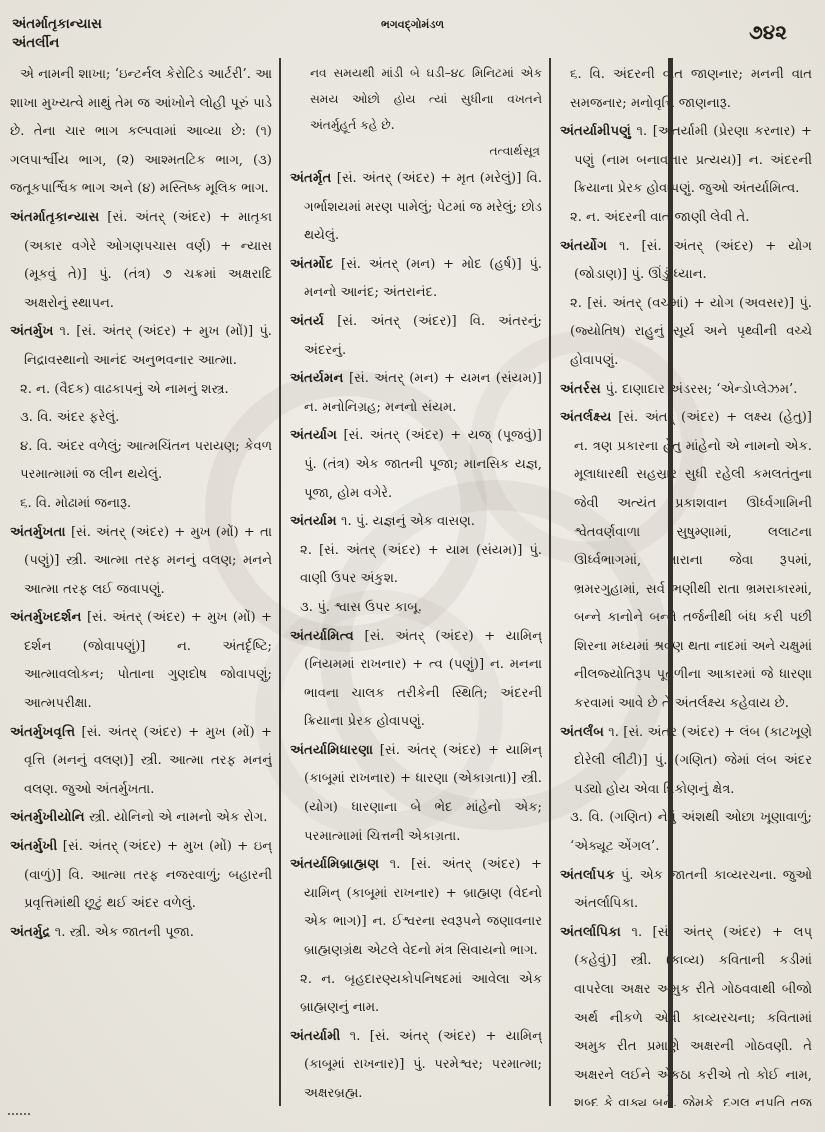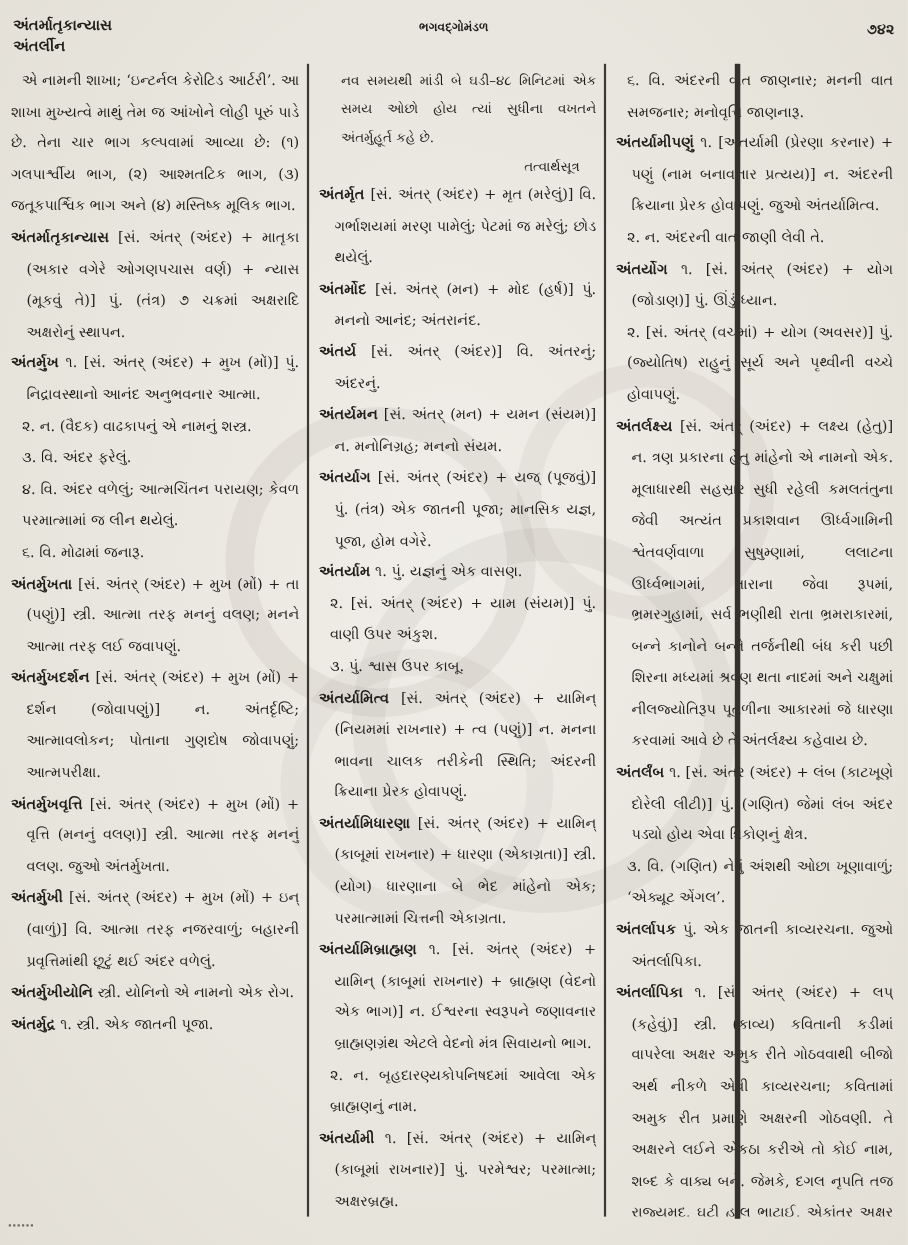--- a/index.html
+++ b/index.html
@@ -18,39 +18,39 @@
   .watermark{position:absolute;inset:0;pointer-events:none;}
   .wm-ring{position:absolute;border-radius:50%;border-style:solid;border-color:rgba(125,120,108,0.10);}
   .wm-1{left:205px;top:370px;width:230px;height:230px;border-width:26px;}
   .wm-2{left:320px;top:480px;width:290px;height:290px;border-width:30px;border-color:rgba(125,120,108,0.09);}
   .wm-3{left:470px;top:330px;width:190px;height:190px;border-width:22px;border-color:rgba(125,120,108,0.08);}
   .wm-4{left:255px;top:590px;width:200px;height:200px;border-width:24px;border-color:rgba(125,120,108,0.07);}
 
   .header{position:absolute;left:0;top:10px;width:825px;height:50px;}
   .guide-words{position:absolute;left:12px;top:4px;font-weight:bold;font-size:13.5px;line-height:19px;}
   .book-title{position:absolute;left:0;right:0;top:8px;text-align:center;font-weight:bold;font-size:11px;}
-  .page-number{position:absolute;right:12px;top:10px;font-weight:bold;font-size:13px;}
+  .page-number{position:absolute;right:38px;top:10px;font-weight:bold;font-size:20px;}
 
   .content{position:absolute;left:0;top:58px;width:674px;height:1052px;}
   .col{position:absolute;top:2px;height:1046px;overflow:hidden;text-align:justify;}
   .col-1{left:10px;width:262px;}
   .col-2{left:290px;width:252px;}
   .col-3{left:560px;width:252px;}
   .rule{position:absolute;top:0;width:2px;height:1048px;background:#3c3832;}
   .rule-1{left:279px;}
   .rule-2{left:549px;}
   .scan-edge{position:absolute;right:1px;top:0;width:5px;height:1050px;background:#34302b;}
 
   .para{font-size:13.2px;line-height:28.6px;margin:0;}
   .entry{padding-left:14px;text-indent:-14px;}
   .entry .headword{font-weight:bold;letter-spacing:0.2px;}
   .sense{padding-left:10px;text-indent:0;}
   .cont{text-indent:10px;}
   .quote{margin-left:20px;font-size:12.2px;line-height:26px;}
-  .quote .attrib{display:block;text-align:right;margin-right:15px;}
+  .quote .attrib{display:block;text-align:right;margin-right:2px;}
   .bottom-mark{position:absolute;left:8px;bottom:14px;width:22px;height:3px;
     border-top:2px dotted #6b675f;}
 </style>
 </head>
 <body>
 
 <div class="paper-tint"></div>
 
 <div class="watermark">
   <div class="wm-ring wm-1"></div>
@@ -73,22 +73,22 @@
       <p class="para cont">એ નામની શાખા; ‘ઇન્ટર્નલ કેરોટિડ આર્ટરી’. આ શાખા મુખ્યત્વે માથું તેમ જ આંખોને લોહી પૂરું પાડે છે. તેના ચાર ભાગ કલ્પવામાં આવ્યા છે: (૧) ગલપાર્શ્વીય ભાગ, (૨) આશ્મતટિક ભાગ, (૩) જતૂકપાર્શ્વિક ભાગ અને (૪) મસ્તિષ્ક મૂલિક ભાગ.</p>
       <p class="para entry"><span class="headword">અંતર્માતૃકાન્યાસ</span> [સં. અંતર્ (અંદર) + માતૃકા (અકાર વગેરે ઓગણપચાસ વર્ણ) + ન્યાસ (મૂકવું તે)] પું. (તંત્ર) ૭ ચક્રમાં અક્ષરાદિ અક્ષરોનું સ્થાપન.</p>
       <p class="para entry"><span class="headword">અંતર્મુખ</span> ૧. [સં. અંતર્ (અંદર) + મુખ (મોં)] પું. નિદ્રાવસ્થાનો આનંદ અનુભવનાર આત્મા.</p>
       <p class="para sense">૨. ન. (વૈદક) વાઢકાપનું એ નામનું શસ્ત્ર.</p>
       <p class="para sense">૩. વિ. અંદર ફરેલું.</p>
       <p class="para sense">૪. વિ. અંદર વળેલું; આત્મચિંતન પરાયણ; કેવળ પરમાત્મામાં જ લીન થયેલું.</p>
       <p class="para sense">૬. વિ. મોઢામાં જનારૂ.</p>
       <p class="para entry"><span class="headword">અંતર્મુખતા</span> [સં. અંતર્ (અંદર) + મુખ (મોં) + તા (પણું)] સ્ત્રી. આત્મા તરફ મનનું વલણ; મનને આત્મા તરફ લઈ જવાપણું.</p>
       <p class="para entry"><span class="headword">અંતર્મુખદર્શન</span> [સં. અંતર્ (અંદર) + મુખ (મોં) + દર્શન (જોવાપણું)] ન. અંતર્દૃષ્ટિ; આત્માવલોકન; પોતાના ગુણદોષ જોવાપણું; આત્મપરીક્ષા.</p>
       <p class="para entry"><span class="headword">અંતર્મુખવૃત્તિ</span> [સં. અંતર્ (અંદર) + મુખ (મોં) + વૃત્તિ (મનનું વલણ)] સ્ત્રી. આત્મા તરફ મનનું વલણ. જુઓ અંતર્મુખતા.</p>
+      <p class="para entry"><span class="headword">અંતર્મુખીયોનિ</span> સ્ત્રી. યોનિનો એ નામનો એક રોગ.</p>
       <p class="para entry"><span class="headword">અંતર્મુખી</span> [સં. અંતર્ (અંદર) + મુખ (મોં) + ઇન્ (વાળું)] વિ. આત્મા તરફ નજરવાળું; બહારની પ્રવૃત્તિમાંથી છૂટું થઈ અંદર વળેલું.</p>
-      <p class="para entry"><span class="headword">અંતર્મુખીયોનિ</span> સ્ત્રી. યોનિનો એ નામનો એક રોગ.</p>
       <p class="para entry"><span class="headword">અંતર્મુદ્ર</span> ૧. સ્ત્રી. એક જાતની પૂજા.</p>
     </div>
   <div class="rule rule-1"></div>
   <div class="col col-2" id="col-1">
       <p class="para quote">નવ સમયથી માંડી બે ઘડી–૪૮ મિનિટમાં એક સમય ઓછો હોય ત્યાં સુધીના વખતને અંતર્મુહૂર્ત કહે છે.<span class="attrib">તત્વાર્થસૂત્ર</span></p>
       <p class="para entry"><span class="headword">અંતર્મૃત</span> [સં. અંતર્ (અંદર) + મૃત (મરેલું)] વિ. ગર્ભાશયમાં મરણ પામેલું; પેટમાં જ મરેલું; છોડ થયેલું.</p>
       <p class="para entry"><span class="headword">અંતર્મોદ</span> [સં. અંતર્ (મન) + મોદ (હર્ષ)] પું. મનનો આનંદ; અંતરાનંદ.</p>
       <p class="para entry"><span class="headword">અંતર્ય</span> [સં. અંતર્ (અંદર)] વિ. અંતરનું; અંદરનું.</p>
       <p class="para entry"><span class="headword">અંતર્યમન</span> [સં. અંતર્ (મન) + યમન (સંયમ)] ન. મનોનિગ્રહ; મનનો સંયમ.</p>
       <p class="para entry"><span class="headword">અંતર્યાગ</span> [સં. અંતર્ (અંદર) + યજ્ (પૂજવું)] પું. (તંત્ર) એક જાતની પૂજા; માનસિક યજ્ઞ, પૂજા, હોમ વગેરે.</p>
@@ -101,20 +101,21 @@
       <p class="para sense">૨. ન. બૃહદારણ્યકોપનિષદમાં આવેલા એક બ્રાહ્મણનું નામ.</p>
       <p class="para entry"><span class="headword">અંતર્યામી</span> ૧. [સં. અંતર્ (અંદર) + યામિન્ (કાબૂમાં રાખનાર)] પું. પરમેશ્વર; પરમાત્મા; અક્ષરબ્રહ્મ.</p>
     </div>
   <div class="rule rule-2"></div>
   <div class="col col-3" id="col-2">
       <p class="para sense">૬. વિ. અંદરની વાત જાણનાર; મનની વાત સમજનાર; મનોવૃત્તિ જાણનારૂ.</p>
       <p class="para entry"><span class="headword">અંતર્યામીપણું</span> ૧. [અંતર્યામી (પ્રેરણા કરનાર) + પણું (નામ બનાવનાર પ્રત્યય)] ન. અંદરની ક્રિયાના પ્રેરક હોવાપણું. જુઓ અંતર્યામિત્વ.</p>
       <p class="para sense">૨. ન. અંદરની વાત જાણી લેવી તે.</p>
       <p class="para entry"><span class="headword">અંતર્યોગ</span> ૧. [સં. અંતર્ (અંદર) + યોગ (જોડાણ)] પું. ઊંડું ધ્યાન.</p>
       <p class="para sense">૨. [સં. અંતર્ (વચમાં) + યોગ (અવસર)] પું. (જ્યોતિષ) રાહુનું સૂર્ય અને પૃથ્વીની વચ્ચે હોવાપણું.</p>
+      <p class="para entry"><span class="headword">અંતર્રસ</span> પું. દાણાદાર અંડરસ; ‘એન્ડોપ્લેઝમ’.</p>
       <p class="para entry"><span class="headword">અંતર્લક્ષ્ય</span> [સં. અંતર્ (અંદર) + લક્ષ્ય (હેતુ)] ન. ત્રણ પ્રકારના હેતુ માંહેનો એ નામનો એક. મૂલાધારથી સહસ્રાર સુધી રહેલી કમલતંતુના જેવી અત્યંત પ્રકાશવાન ઊર્ધ્વગામિની શ્વેતવર્ણવાળા સુષુમ્ણામાં, લલાટના ઊર્ધ્વભાગમાં, તારાના જેવા રૂપમાં, ભ્રમરગુહામાં, સર્વ ભણીથી રાતા ભ્રમરાકારમાં, બન્ને કાનોને બન્ને તર્જનીથી બંધ કરી પછી શિરના મધ્યમાં શ્રવણ થતા નાદમાં અને ચક્ષુમાં નીલજ્યોતિરૂપ પૂતળીના આકારમાં જે ધારણા કરવામાં આવે છે તે અંતર્લક્ષ્ય કહેવાય છે.</p>
       <p class="para entry"><span class="headword">અંતર્લંબ</span> ૧. [સં. અંતર (અંદર) + લંબ (કાટખૂણે દોરેલી લીટી)] પું. (ગણિત) જેમાં લંબ અંદર પડ્યો હોય એવા ત્રિકોણનું ક્ષેત્ર.</p>
       <p class="para sense">૩. વિ. (ગણિત) નેવું અંશથી ઓછા ખૂણાવાળું; ‘એક્યૂટ એંગલ’.</p>
       <p class="para entry"><span class="headword">અંતર્લાપક</span> પું. એક જાતની કાવ્યરચના. જુઓ અંતર્લાપિકા.</p>
       <p class="para entry"><span class="headword">અંતર્લાપિકા</span> ૧. [સં. અંતર્ (અંદર) + લપ્ (કહેવું)] સ્ત્રી. (કાવ્ય) કવિતાની કડીમાં વાપરેલા અક્ષર અમુક રીતે ગોઠવવાથી બીજો અર્થ નીકળે એવી કાવ્યરચના; કવિતામાં અમુક રીત પ્રમાણે અક્ષરની ગોઠવણી. તે અક્ષરને લઈને એકઠા કરીએ તો કોઈ નામ, શબ્દ કે વાક્ય બને. જેમકે, દગલ નૃપતિ તજ રાજ્યમદ, ઘટી હાલ ભાટાઈ, એકાંતર અક્ષર કવી, એમ કહે ચતુરાઈ.</p>
     </div>
   <div class="scan-edge"></div>
 </div>
 
 <div class="bottom-mark"></div>

